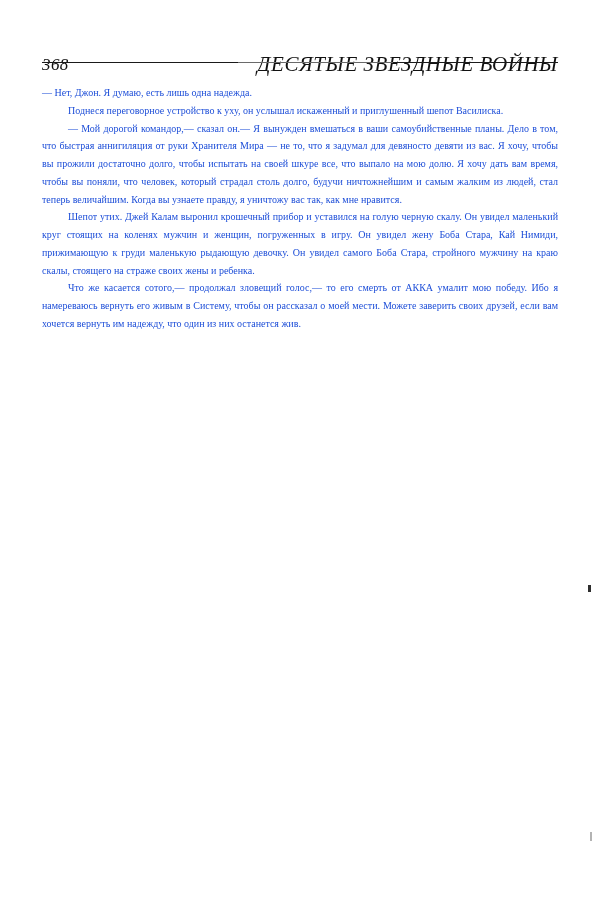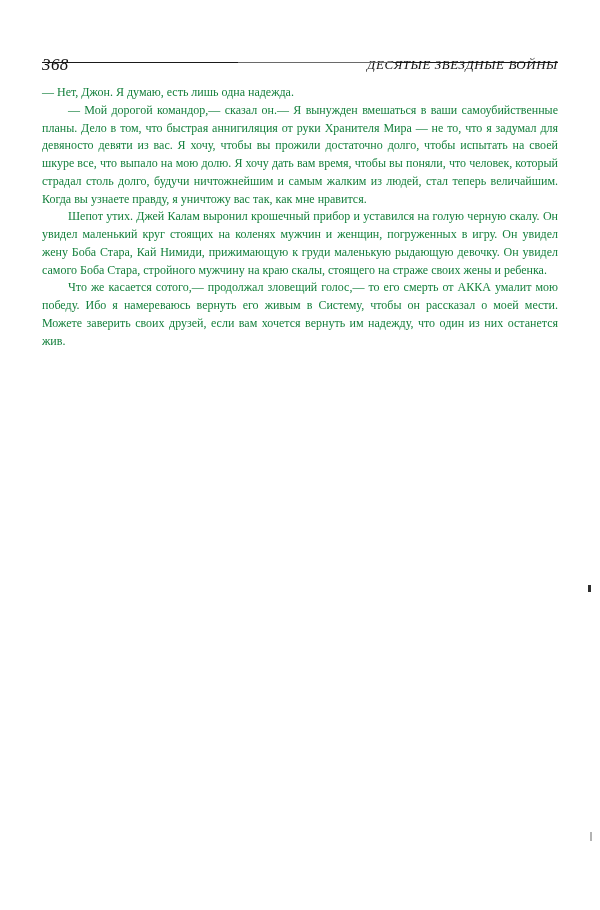--- a/index.html
+++ b/index.html
@@ -37,21 +37,21 @@
   }
   .folio {
     font-style: italic;
     font-size: 17px;
     letter-spacing: 0.4px;
     line-height: 1;
     color: #111111;
   }
   .head-title {
     font-style: italic;
-    font-size: 13px;
+    font-size: 21px;
     line-height: 1;
     letter-spacing: 0.55px;
     color: #111111;
     white-space: nowrap;
   }
   .head-rule {
     position: absolute;
     left: 42px;
     top: 62px;
     width: 516px;
@@ -68,25 +68,25 @@
     height: 1.4px;
     background: #6a6a6a;
   }
 
   
   .textblock {
     position: absolute;
     left: 42px;
     top: 84px;
     width: 516px;
-    font-size: 12px;
+    font-size: 10px;
     line-height: 17.75px;
     text-align: justify;
     text-justify: inter-word;
-    color: #15803d;
+    color: #1d4ed8;
     -webkit-hyphens: none;
     hyphens: none;
   }
   .textblock p {
     margin: 0;
     text-indent: 26px;
     text-align: justify;
   }
   .textblock p.noindent {
     text-indent: 0;
@@ -120,20 +120,21 @@
 <div class="page">
 
   <div class="running-head">
     <span class="folio">368</span>
     <span class="head-title">ДЕСЯТЫЕ ЗВЕЗДНЫЕ ВОЙНЫ</span>
   </div>
   <div class="head-rule"></div>
 
   <div class="textblock">
     <p class="noindent">— Нет, Джон. Я думаю, есть лишь одна надежда.</p>
+    <p>Поднеся переговорное устройство к уху, он услышал искаженный и приглушенный шепот Василиска.</p>
     <p>— Мой дорогой командор,— сказал он.— Я вынужден вмешаться в ваши самоубийственные планы. Дело в том, что быстрая аннигиляция от руки Хранителя Мира — не то, что я задумал для девяносто девяти из вас. Я хочу, чтобы вы прожили достаточно долго, чтобы испытать на своей шкуре все, что выпало на мою долю. Я хочу дать вам время, чтобы вы поняли, что человек, который страдал столь долго, будучи ничтожнейшим и самым жалким из людей, стал теперь величайшим. Когда вы узнаете правду, я уничтожу вас так, как мне нравится.</p>
     <p>Шепот утих. Джей Калам выронил крошечный прибор и уставился на голую черную скалу. Он увидел маленький круг стоящих на коленях мужчин и женщин, погруженных в игру. Он увидел жену Боба Стара, Кай Нимиди, прижимающую к груди маленькую рыдающую девочку. Он увидел самого Боба Стара, стройного мужчину на краю скалы, стоящего на страже своих жены и ребенка.</p>
     <p>Что же касается сотого,— продолжал зловещий голос,— то его смерть от АККА умалит мою победу. Ибо я намереваюсь вернуть его живым в Систему, чтобы он рассказал о моей мести. Можете заверить своих друзей, если вам хочется вернуть им надежду, что один из них останется жив.</p>
   </div>
 
   <div class="speck speck-a"></div>
   <div class="speck speck-b"></div>
 
 </div>
 

